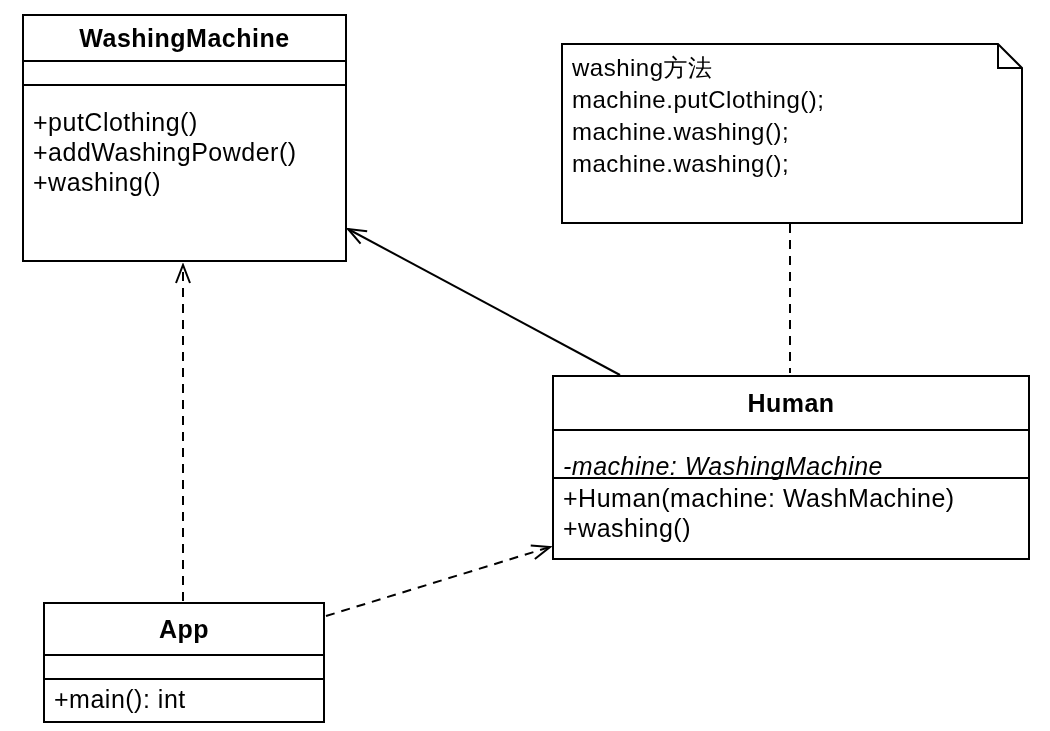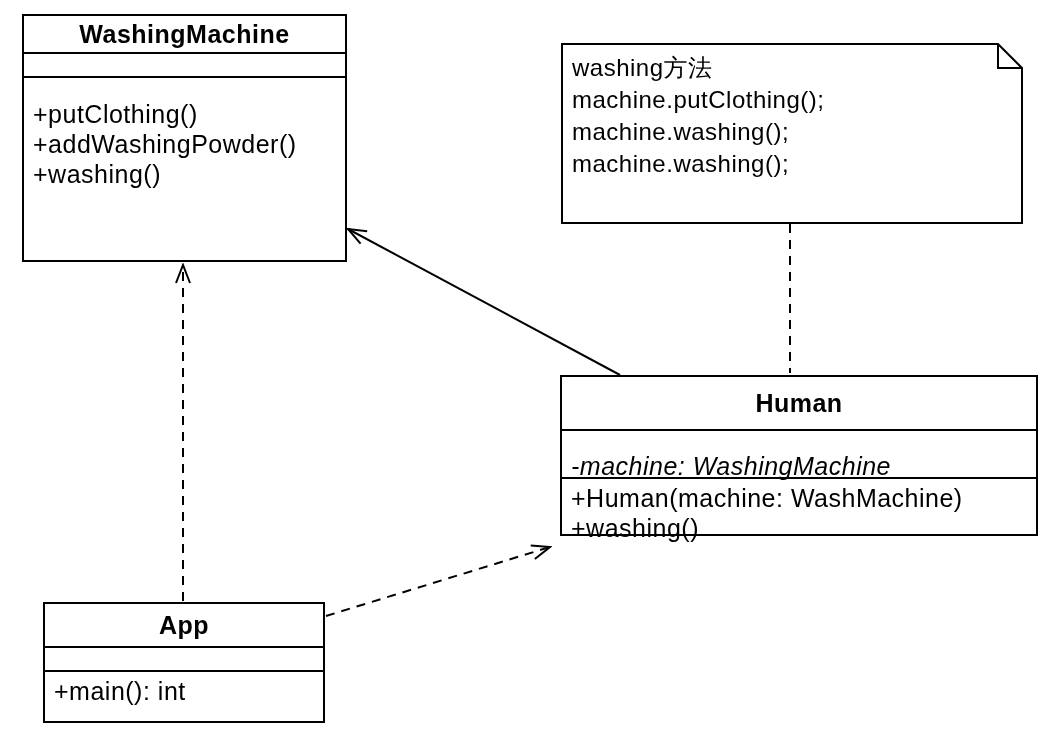--- a/index.html
+++ b/index.html
@@ -43,32 +43,32 @@
   }
   .uml-compartment.grow { flex: 1 1 auto; }
   .uml-line {
     font-size: 25px;
     letter-spacing: 0.5px;
     line-height: 30px;
     padding-left: 9px;
     white-space: nowrap;
   }
   #class-washingmachine { left: 22px; top: 14px; width: 325px; height: 248px; }
-  #class-washingmachine .uml-title { height: 36px; }
+  #class-washingmachine .uml-title { height: 44px; }
   #class-washingmachine .attrs { height: 24px; }
   #class-washingmachine .methods { padding-top: 21px; }
 
-  #class-human { left: 552px; top: 375px; width: 478px; height: 161px; margin-left: 8px; }
+  #class-human { left: 552px; top: 375px; width: 478px; height: 185px; }
   #class-human .uml-title { height: 52px; }
   #class-human .attrs { height: 48px; }
   #class-human .attrs .uml-line { padding-top: 20px; font-style: italic; }
   #class-human .methods { padding-top: 4px; }
 
   #class-app { left: 43px; top: 602px; width: 282px; height: 121px; }
-  #class-app .uml-title { height: 42px; }
+  #class-app .uml-title { height: 50px; }
   #class-app .attrs { height: 24px; }
   #class-app .methods { padding-top: 4px; }
 
   .note-text {
     position: absolute;
     left: 572px; top: 52px;
     width: 440px;
     font-size: 24px;
     letter-spacing: 0.5px;
     line-height: 32px;

